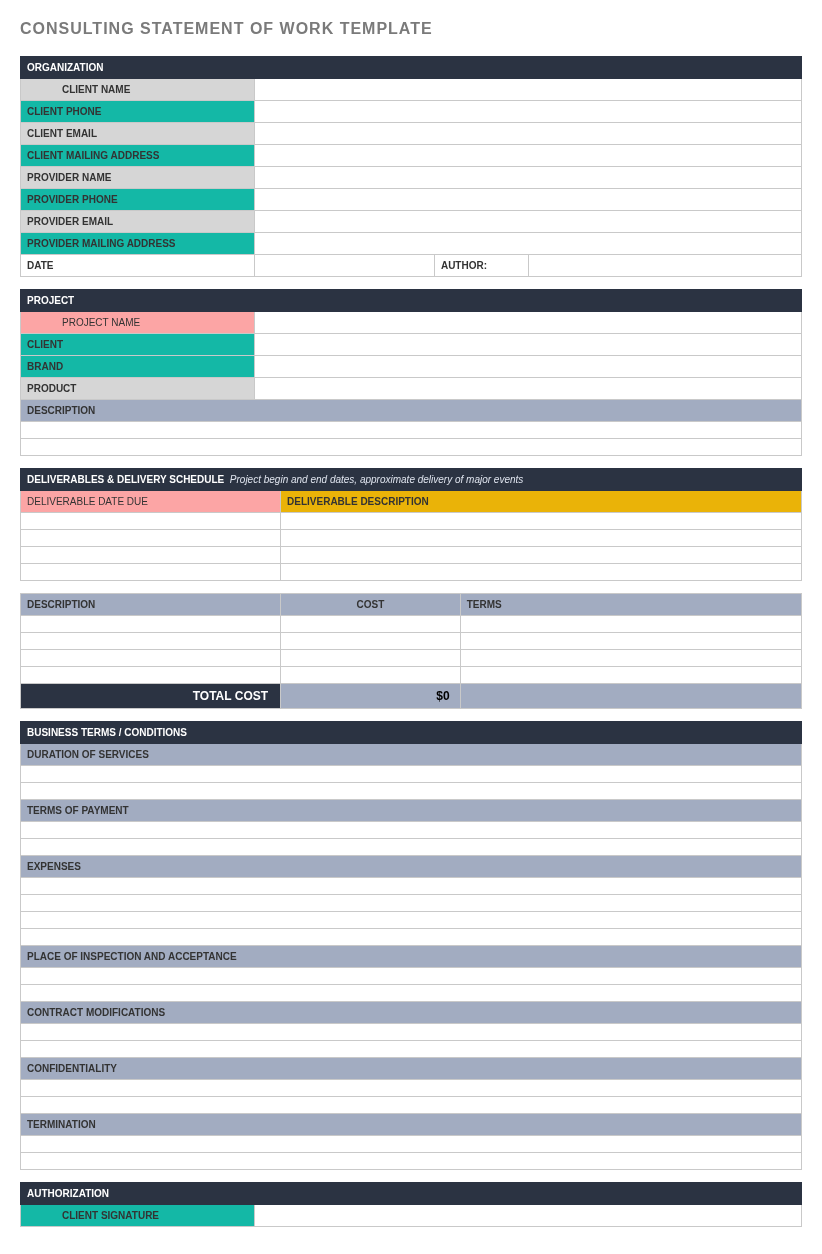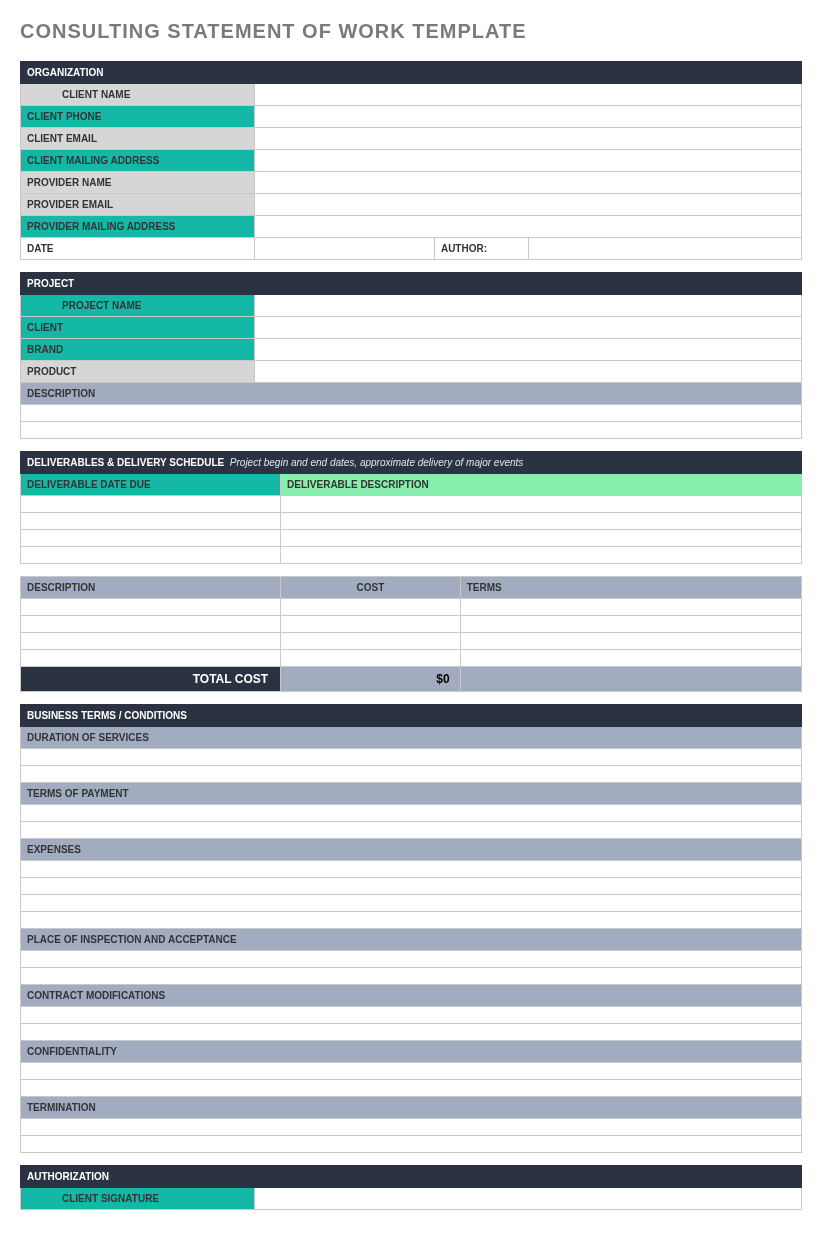--- a/index.html
+++ b/index.html
@@ -6,21 +6,21 @@
   body {
     font-family: "Century Gothic", "Trebuchet MS", Arial, sans-serif;
     font-size: 11px;
     color: #333;
     margin: 0;
     padding: 20px;
     background: #fff;
     width: 822px;
   }
   h1 {
-    font-size: 20px;
+    font-size: 16px;
     font-weight: bold;
     color: #7a7a7a;
     letter-spacing: 1px;
     margin: 0 0 18px 0;
   }
   table {
     width: 100%;
     border-collapse: collapse;
     margin-bottom: 12px;
   }
@@ -42,21 +42,21 @@
   }
   .section-hdr .sub-italic {
     font-style: italic;
     font-weight: normal;
     color: #dfe4ee;
   }
   .lbl-dark { background: #d6d6d6; font-weight: bold; }
   .lbl-light { background: #14b8a6; font-weight: bold; }
   .val { background: #fff; }
   .blue-med td, .blue-med th { background: #a2acc1; font-weight: bold; }
-  .blue-med-single { background: #14b8a6; font-weight: bold; }
+  .blue-med-single { background: #fca5a5; font-weight: normal; }
   .total-row td { background: #2b3342; color: #fff; font-weight: bold; font-size: 12px; }
   .total-row .total-val { background: #a2acc1; color: #000; text-align: right; padding-right: 10px;}
   .total-row .total-empty { background: #a2acc1; }
   .total-row .total-label { text-align: right; padding-right: 12px; }
   .w30 { width: 30%; padding-left: 41px; }
   .w23 { width: 23%; }
   .w33 { width: 33.3%; }
   .h-row td { height: 17px; }
 </style>
 </head>
@@ -83,20 +83,24 @@
       </tr>
   <tr>
         <td class="lbl-light">CLIENT MAILING ADDRESS</td>
         <td class="val" colspan="3"></td>
       </tr>
   <tr>
         <td class="lbl-dark">PROVIDER NAME</td>
         <td class="val" colspan="3"></td>
       </tr>
   <tr>
+        <td class="lbl-light">PROVIDER PHONE</td>
+        <td class="val" colspan="3"></td>
+      </tr>
+  <tr>
         <td class="lbl-dark">PROVIDER EMAIL</td>
         <td class="val" colspan="3"></td>
       </tr>
   <tr>
         <td class="lbl-light">PROVIDER MAILING ADDRESS</td>
         <td class="val" colspan="3"></td>
       </tr>
   <tr>
     <td class="val" style="font-weight:bold;">DATE</td>
     <td class="val w23"></td>
@@ -141,21 +145,21 @@
 
 <table>
   <tbody>
       <tr class="section-hdr">
         <td colspan="2">
     <span>DELIVERABLES &amp; DELIVERY SCHEDULE</span>&nbsp;&nbsp;<span class="sub-italic">Project begin and end dates, approximate delivery of major events</span>
   </td>
       </tr>
   <tr>
     <td class="blue-med-single w33">DELIVERABLE DATE DUE</td>
-    <td style="background:#86efac;font-weight:bold;">DELIVERABLE DESCRIPTION</td>
+    <td style="background:#eab308;font-weight:bold;">DELIVERABLE DESCRIPTION</td>
   </tr>
   <tr class="h-row">
         <td class="val"></td>
         <td class="val"></td>
       </tr>
   <tr class="h-row">
         <td class="val"></td>
         <td class="val"></td>
       </tr>
   <tr class="h-row">

